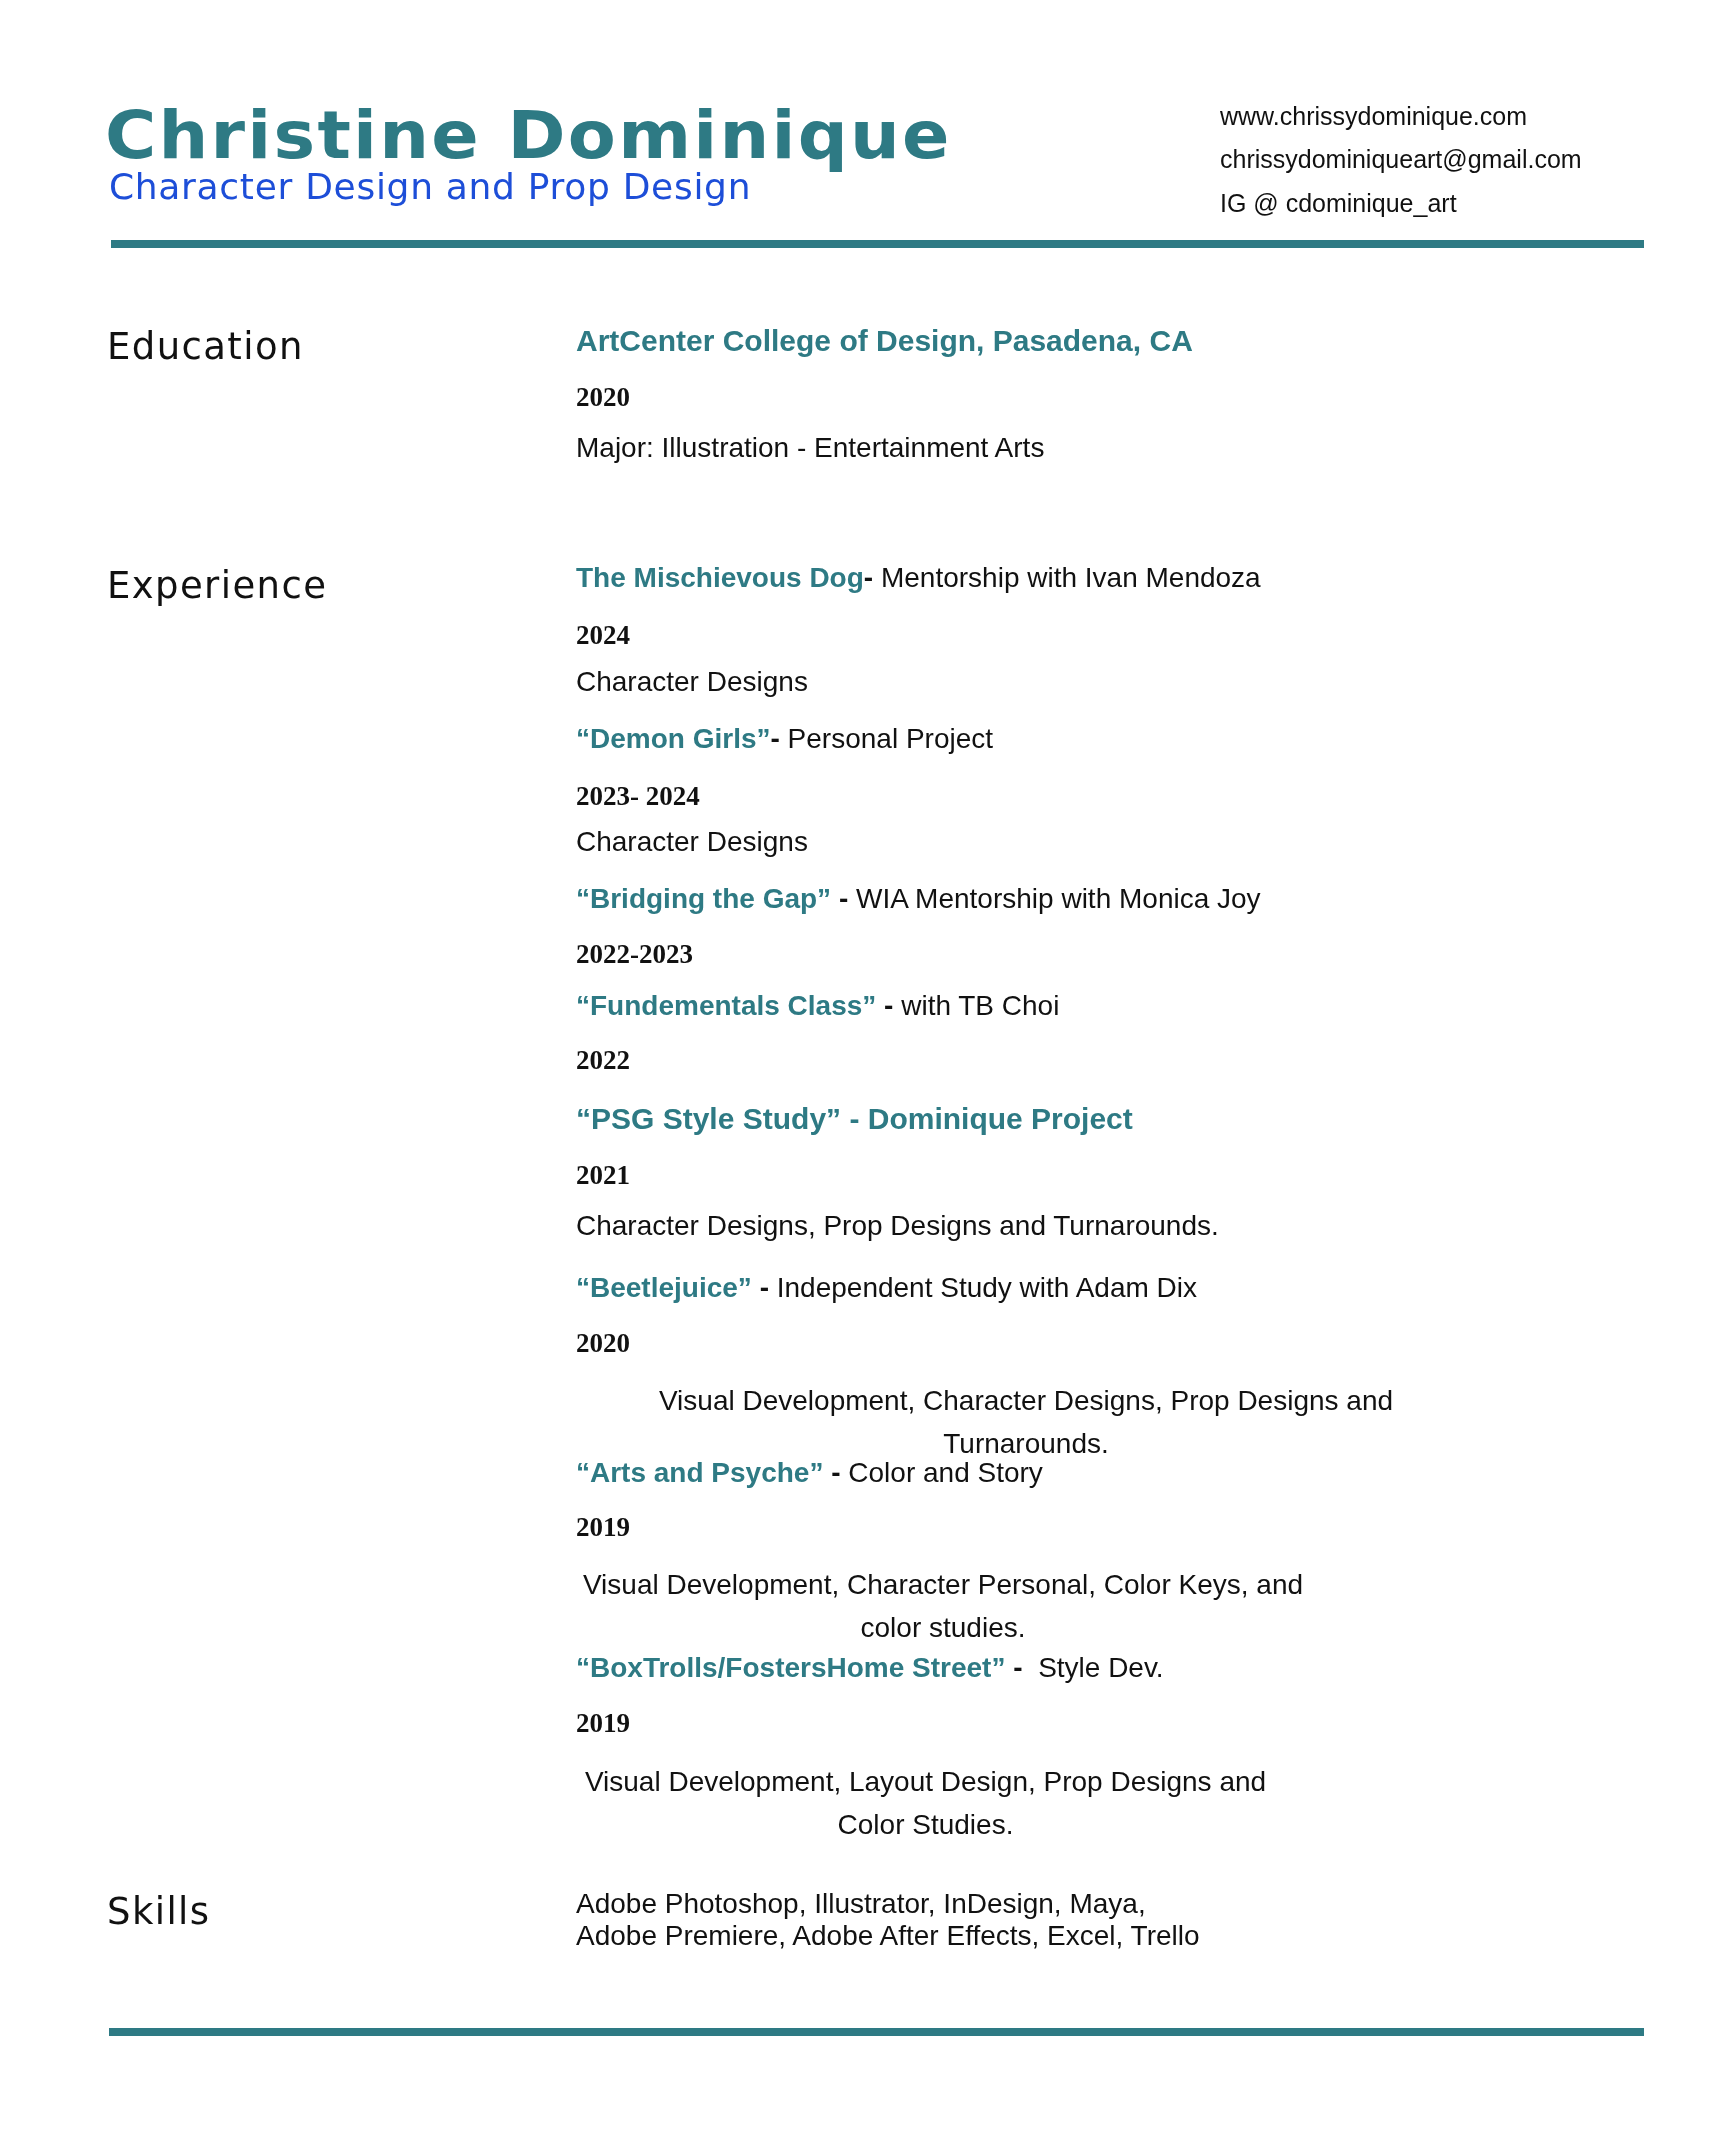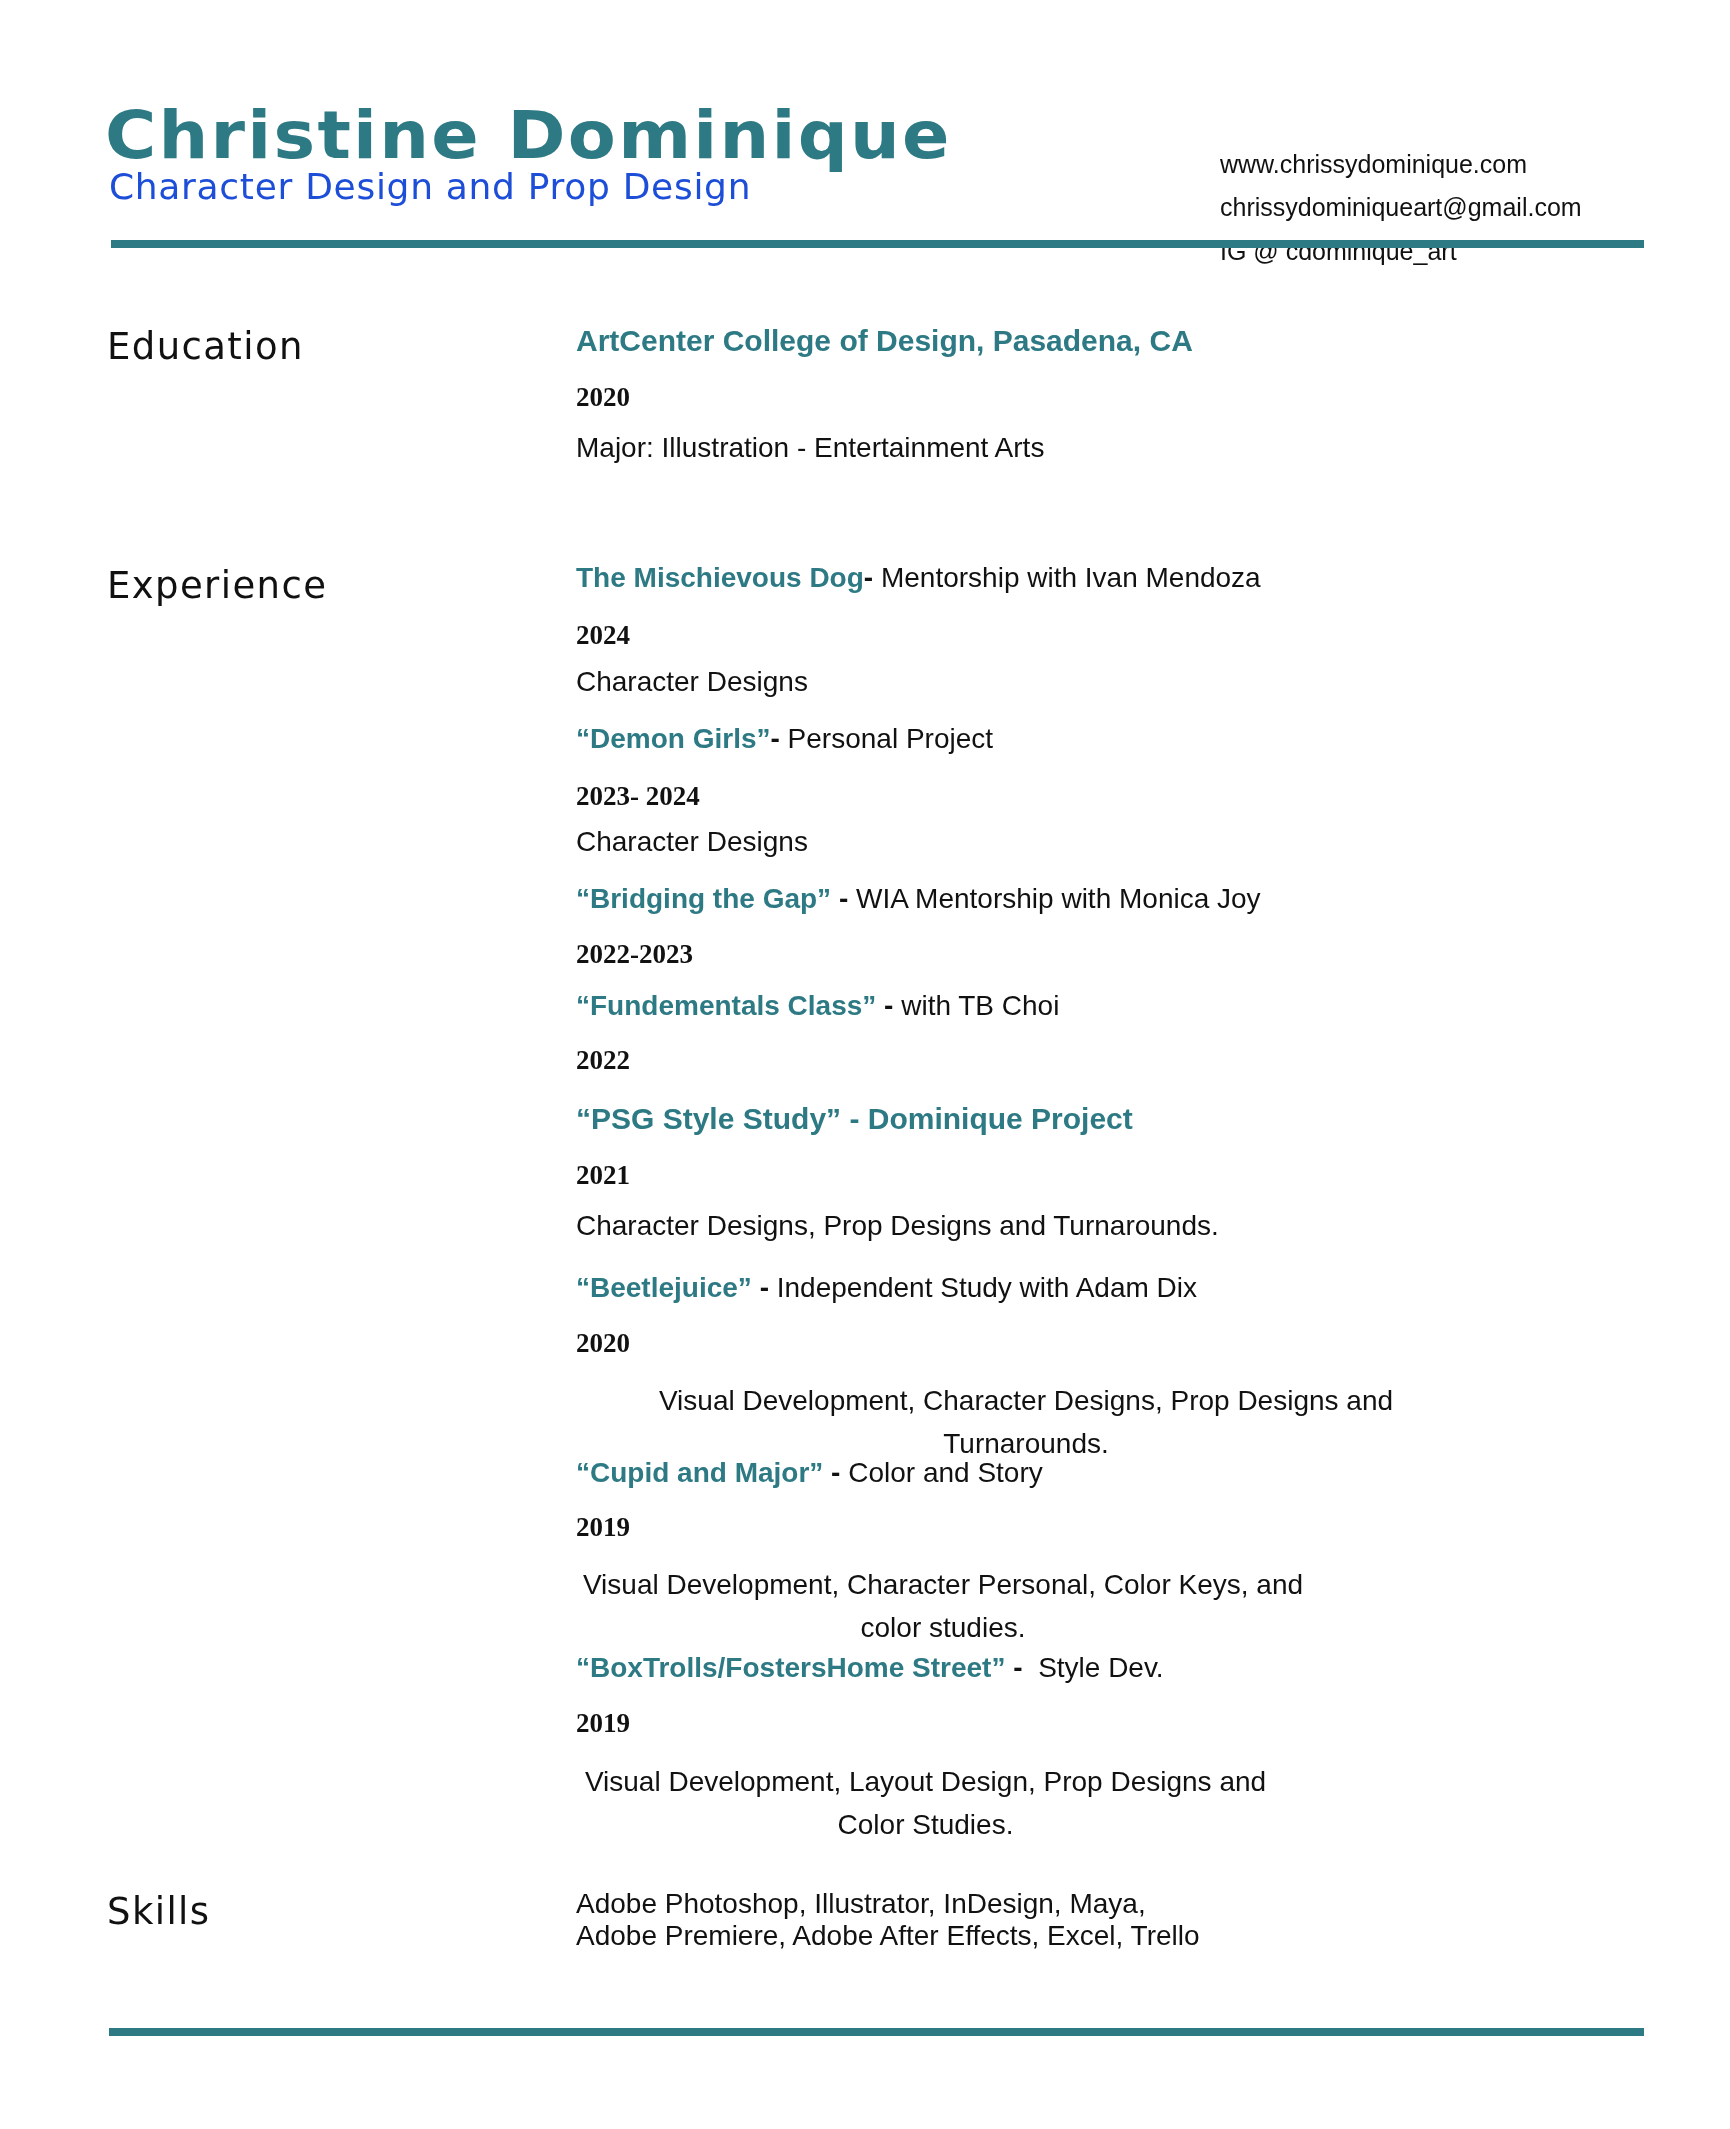--- a/index.html
+++ b/index.html
@@ -3,21 +3,21 @@
 <meta charset="utf-8">
 <style>
   html, body { margin: 0; padding: 0; background: #ffffff; }
   body { width: 1731px; height: 2129px; position: relative; overflow: hidden;
          font-family: "Liberation Sans", sans-serif; color: #111111; }
   .abs { position: absolute; white-space: nowrap; }
   .name { left: 105px; top: 97px; font-family: "DejaVu Sans", sans-serif; font-size: 66px;
           font-weight: bold; color: #2e7a84; letter-spacing: 2.1px; transform: scaleX(1.06); transform-origin: left top; }
   .subtitle { left: 109px; top: 166px; font-family: "DejaVu Sans", sans-serif; font-size: 36px;
               color: #1d4ed8; letter-spacing: 0.7px; }
-  .contact { left: 1220px; font-size: 25px; color: #111; margin-top: 48px; }
+  .contact { left: 1220px; font-size: 25px; color: #111; }
   .rule { position: absolute; left: 111px; width: 1533px; height: 7.6px; background: #2e7a84; }
   .section-label { left: 107px; font-family: "DejaVu Sans", sans-serif; font-size: 37px; color: #111;
                    letter-spacing: 1.4px; }
   .col { left: 576px; font-size: 28px; text-align: center; }
   .teal { color: #2e7a84; font-weight: bold; }
   .year { font-weight: bold; font-size: 27px; font-family: Liberation Serif, serif; }
   .desc { font-size: 28px; line-height: 43px; white-space: normal; width: 900px; }
 </style>
 </head>
 <body>
@@ -64,21 +64,21 @@
 <div class="abs col year" style="top:1160px">2021</div>
 <div class="abs col" style="top:1210px">Character Designs, Prop Designs and Turnarounds.</div>
 
 <div class="abs col" style="top:1272px">
   <span class="teal">“Beetlejuice”</span><span style="font-weight:bold"> - </span><span>Independent Study with Adam Dix</span>
 </div>
 <div class="abs col year" style="top:1328px">2020</div>
 <div class="abs col desc" style="top:1379px">Visual Development, Character Designs, Prop Designs and Turnarounds.</div>
 
 <div class="abs col" style="top:1457px">
-  <span class="teal">“Cupid and Major”</span><span style="font-weight:bold"> - </span><span>Color and Story</span>
+  <span class="teal">“Arts and Psyche”</span><span style="font-weight:bold"> - </span><span>Color and Story</span>
 </div>
 <div class="abs col year" style="top:1512px">2019</div>
 <div class="abs col desc" style="top:1563px;width:734px">Visual Development, Character Personal, Color Keys, and color studies.</div>
 
 <div class="abs col" style="top:1652px">
   <span class="teal">“BoxTrolls/FostersHome Street”</span><span style="font-weight:bold;white-space:pre"> -  </span><span>Style Dev.</span>
 </div>
 <div class="abs col year" style="top:1708px">2019</div>
 <div class="abs col desc" style="top:1760px;width:699px">Visual Development, Layout Design, Prop Designs and Color Studies.</div>
 

